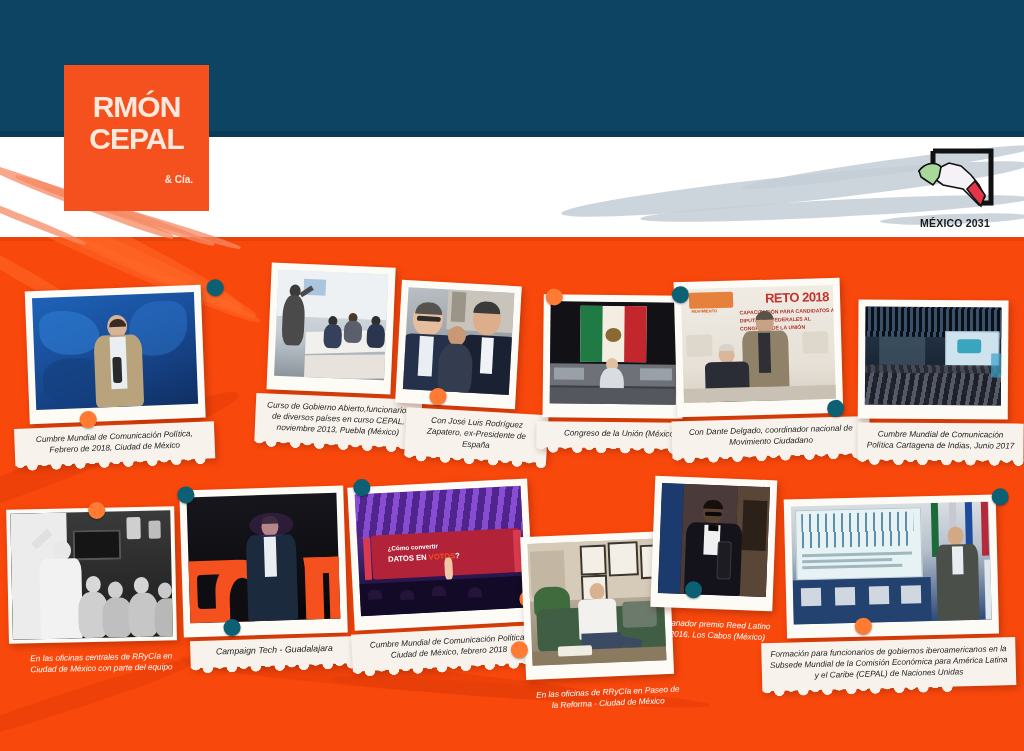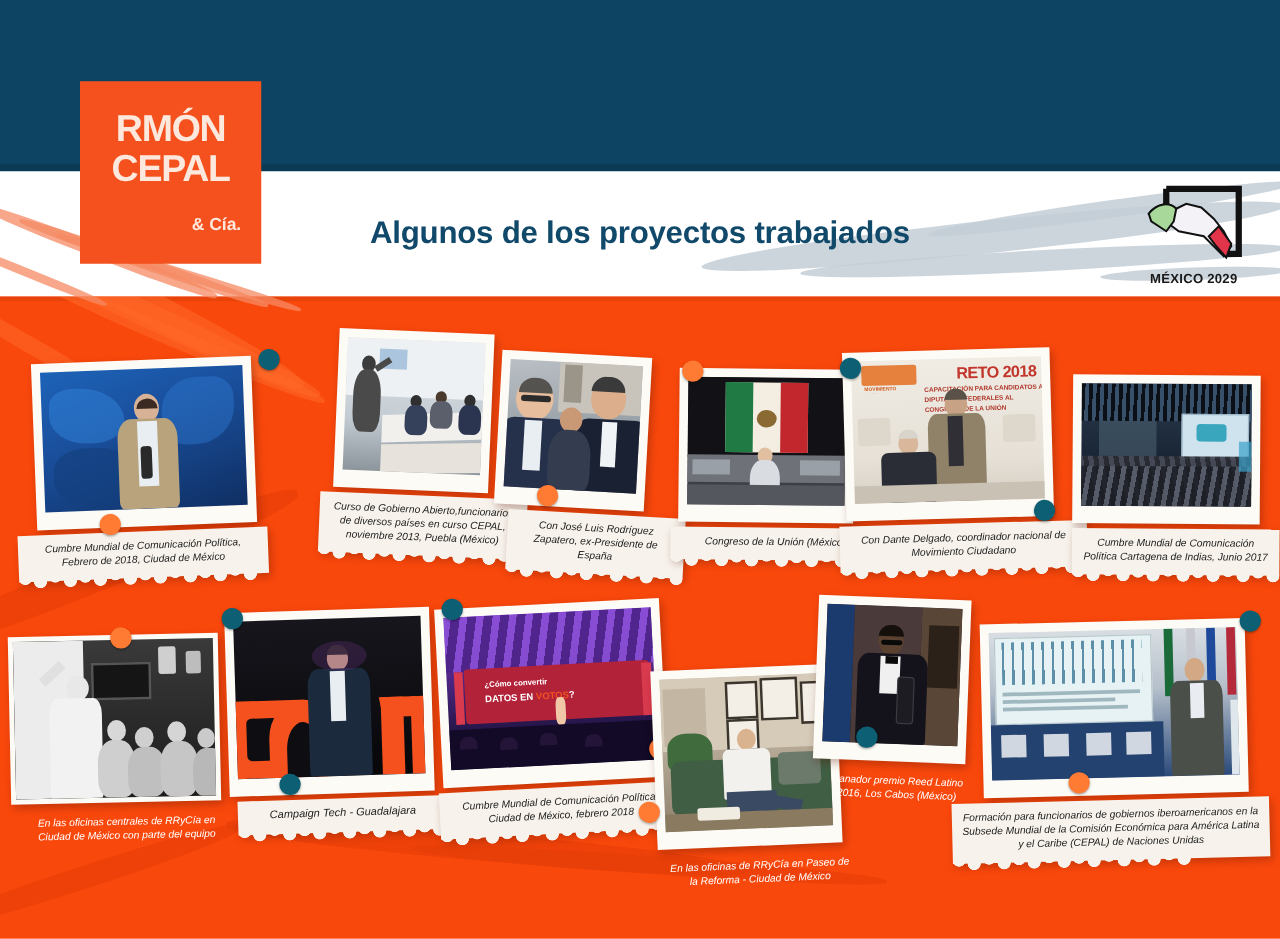--- a/index.html
+++ b/index.html
@@ -79,21 +79,21 @@
     background:#f4511e;z-index:40;
     display:flex;flex-direction:column;align-items:center;justify-content:center;
   }
   .logo-l1,.logo-l2{
     color:#fde8dd;font-weight:bold;font-size:30px;letter-spacing:-1px;
     line-height:1.0;font-family:"Liberation Sans", sans-serif;
   }
   .logo-l1{position:relative;}
   .logo-l2{margin-top:2px;}
   .logo-sub{
-    color:#fde8dd;font-size:14px;font-weight:bold;align-self:flex-end;
+    color:#fde8dd;font-size:10px;font-weight:bold;align-self:flex-end;
     margin-right:16px;margin-top:20px;
   }
 
   
   .mx-badge{
     position:absolute;left:905px;top:145px;width:100px;height:92px;z-index:30;
   }
   .mx-label{
     position:absolute;left:0;top:72px;width:100px;text-align:center;
     font-size:10.5px;font-weight:bold;color:#1a1a1a;letter-spacing:.2px;
@@ -179,37 +179,36 @@
   <div class="mid-band"></div>
   <div class="swoosh sw1"></div>
   <div class="swoosh sw2"></div>
   <div class="swoosh sw3"></div>
   <div class="swoosh sw4"></div>
   <div class="lstroke ls1"></div>
   <div class="lstroke ls2"></div>
   <div class="lstroke ls3"></div>
   <div class="lstroke ls4"></div>
 
-  <div class="page-title">Algunos de los proyectos trabajados</div>
 
   <div class="logo-box">
     <div class="logo-l1">RMÓN</div>
     <div class="logo-l2">CEPAL</div>
     <div class="logo-sub">&amp; Cía.</div>
   </div>
 
   <div class="mx-badge">
     <svg width="100" height="72" viewBox="0 0 100 72">
       <path d="M28 6 L86 6 L86 58 L74 58" fill="none" stroke="#111111" stroke-width="5"></path>
       <path d="M28 6 L28 22" fill="none" stroke="#111111" stroke-width="5"></path>
       <path d="M14 26 C20 18, 30 16, 36 22 L44 18 L56 21 L66 30 L74 40 L80 52 L74 60 L66 52 L58 44 L48 42 L38 40 L30 34 Z" fill="#f4f2f7" stroke="#111111" stroke-width="1.6"></path>
       <path d="M14 26 C20 18, 30 16, 36 22 L34 32 L28 40 L22 36 L16 32 Z" fill="#a8d99a" stroke="#111111" stroke-width="1.6"></path>
       <path d="M70 36 L80 50 L76 61 L68 52 L62 44 Z" fill="#e2354a" stroke="#111111" stroke-width="1.6"></path>
     </svg>
-    <div class="mx-label">MÉXICO 2029</div>
+    <div class="mx-label">MÉXICO 2031</div>
   </div>
 
   <div class="card" style="left:28px;top:288px;width:176px;transform:rotate(-2.2deg);">
     <div class="frame" style="height:126px;">
       <div class="photo" style="height:112px;background:linear-gradient(160deg,#1d63b8 0%,#1a4f9c 40%,#0f2f63 100%);">
         <div class="ph">
           <div style="position:absolute;left:6px;top:14px;width:60px;height:44px;background:#2f7fd6;opacity:.55;border-radius:30% 60% 40% 50%;"></div>
           <div style="position:absolute;left:96px;top:8px;width:58px;height:54px;background:#2b74c9;opacity:.5;border-radius:50% 30% 55% 35%;"></div>
           <div style="position:absolute;left:8px;top:62px;width:62px;height:44px;background:#14407f;opacity:.7;border-radius:40%;"></div>
           <div class="head" style="left:74px;top:20px;width:20px;height:23px;background:#d7b296;"></div>

